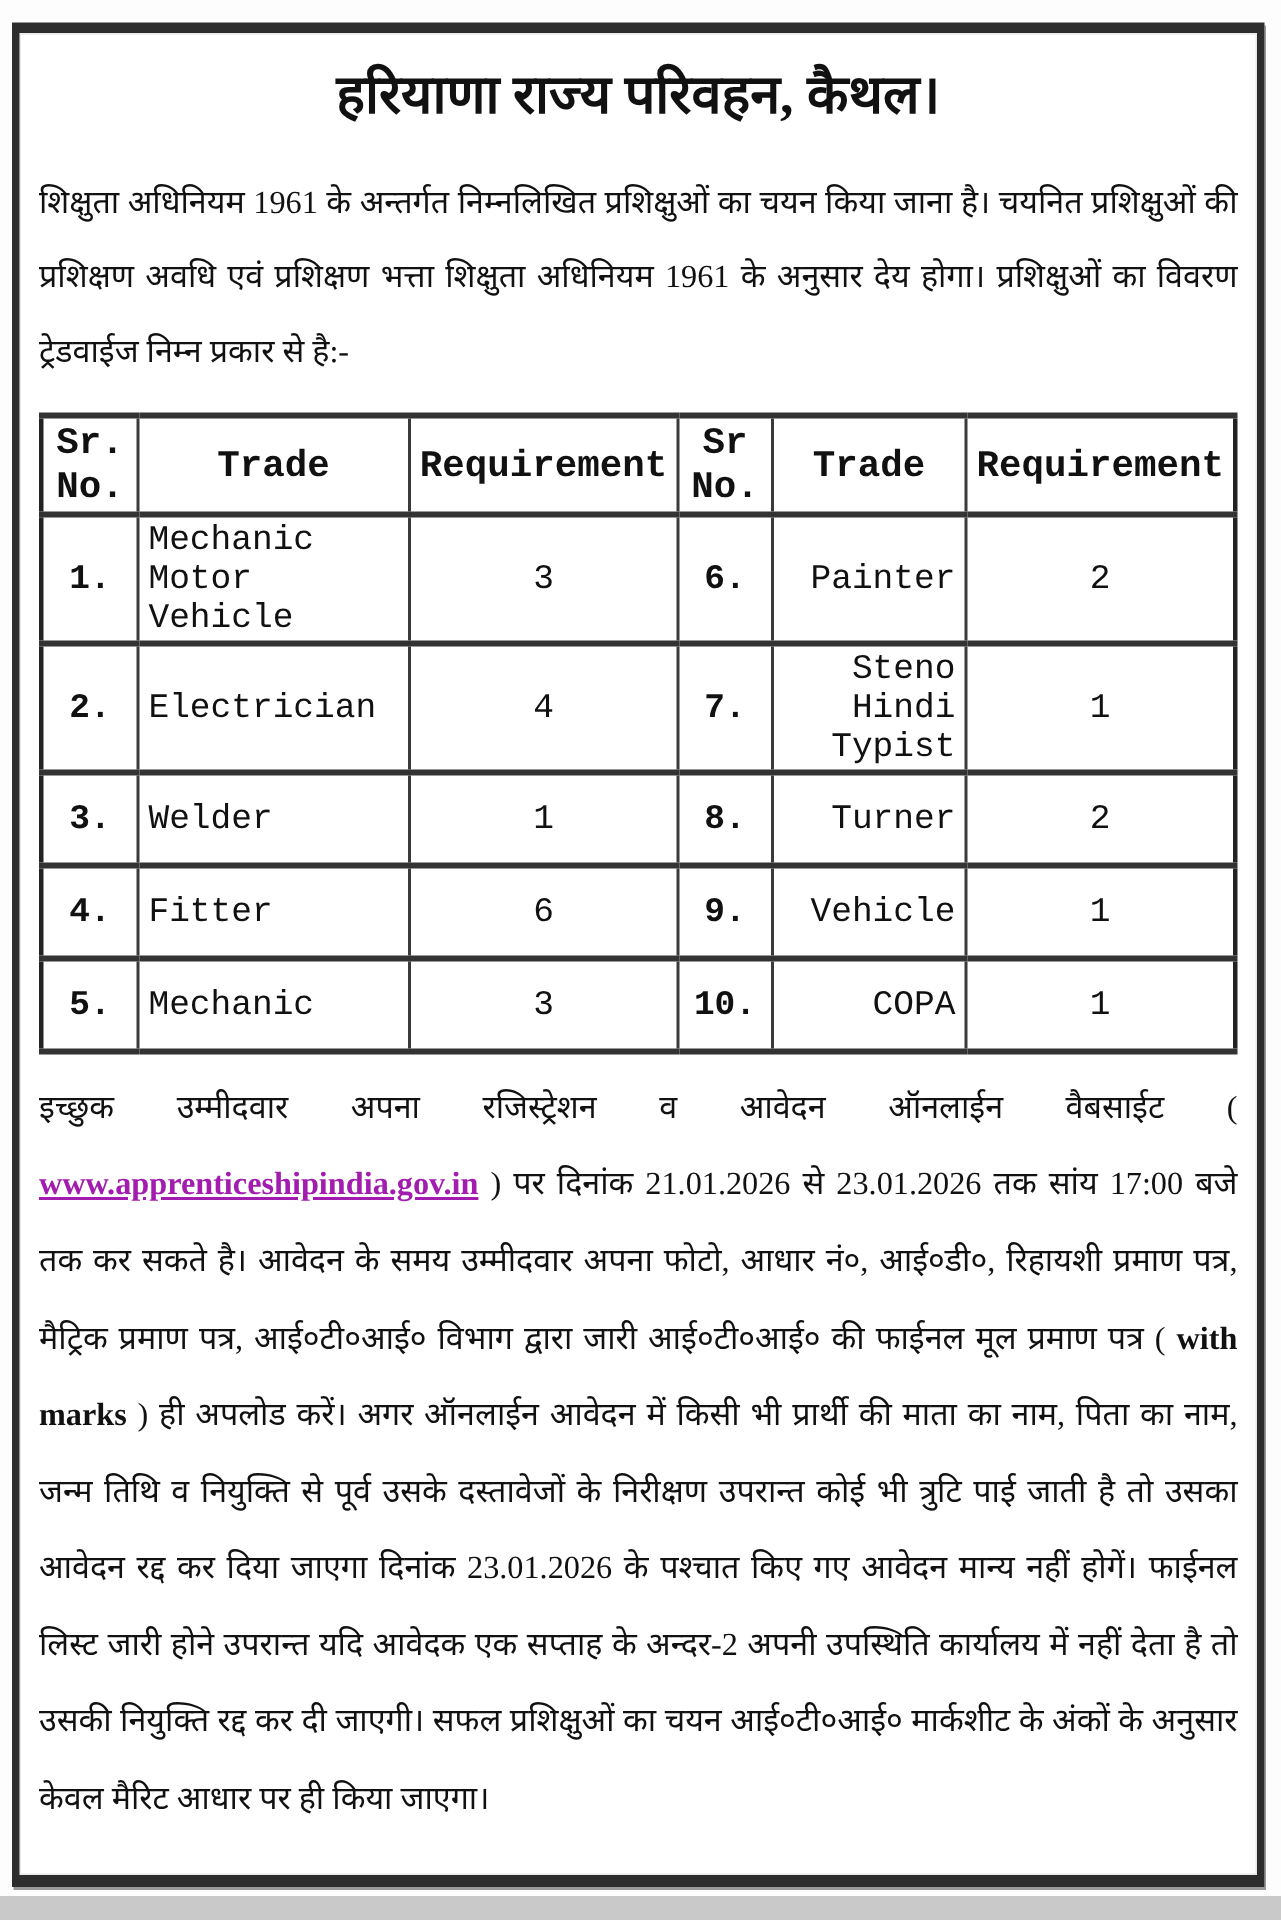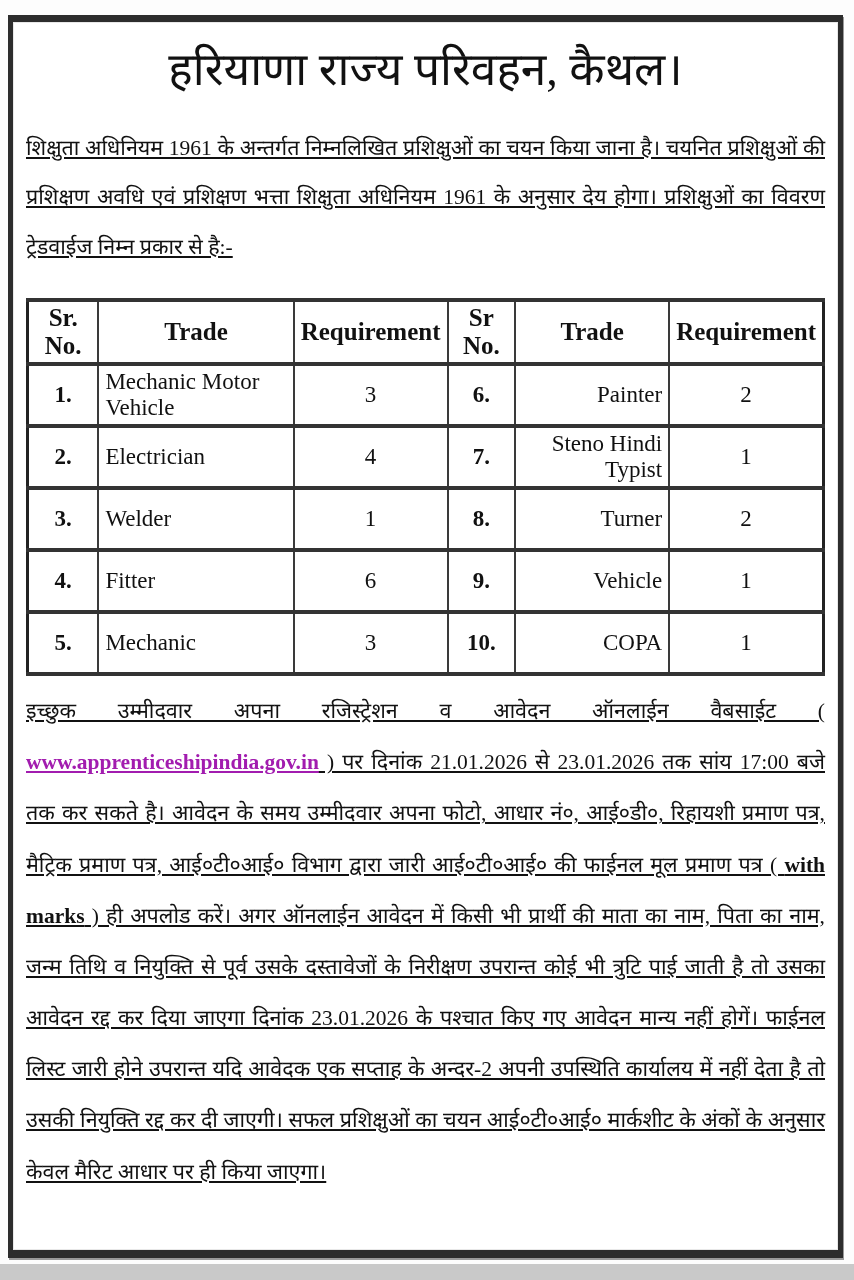--- a/index.html
+++ b/index.html
@@ -17,39 +17,40 @@
     position:absolute;left:8px;right:11px;top:15px;bottom:22px;
     background:#fff;
     border:5px solid #2d2d2d;
     border-top-width:7px;border-bottom-width:8px;
     box-shadow:1px 2px 0 #9a9a9a, inset 0 0 0 1px #e8e8e8;
     padding:0 13px;
     box-sizing:border-box;
   }
   .title{
     margin:18px 0 0;text-align:center;
-    font-size:46px;font-weight:400;line-height:1.3;
+    font-size:36px;font-weight:700;line-height:1.3;
   }
   .subtitle{
     margin:20px 0 0;text-align:center;
     font-size:31px;font-weight:700;line-height:1.3;
   }
   .para{
     margin:24px 0 0;text-align:justify;
-    font-size:21.5px;line-height:2.3;text-decoration:underline;
+    font-size:21.5px;line-height:2.3;
   }
   .details{margin-top:10px;line-height:2.38;}
   .weblink{
     font-weight:700;text-decoration:underline;color:#a21caf;
     font-family:"Liberation Serif","DejaVu Serif",serif;
   }
   .bold-en{font-weight:700;}
   table.trades{
-    width:100%;border-collapse:collapse;margin-top:26px;
+    width:100%;border-collapse:collapse;margin-top:16px;
     border:3px solid #222;
+    font-family:Liberation Mono, monospace;
   }
   table.trades th, table.trades td{
     border-left:2px solid #3a3a3a;border-right:2px solid #3a3a3a;
     border-top:4px solid #333;border-bottom:4px solid #333;
     padding:2px 6px;
   }
   table.trades th{
     height:46px;font-size:25px;font-weight:700;text-align:center;
   }
   table.trades td{height:54px;font-size:23px;}

